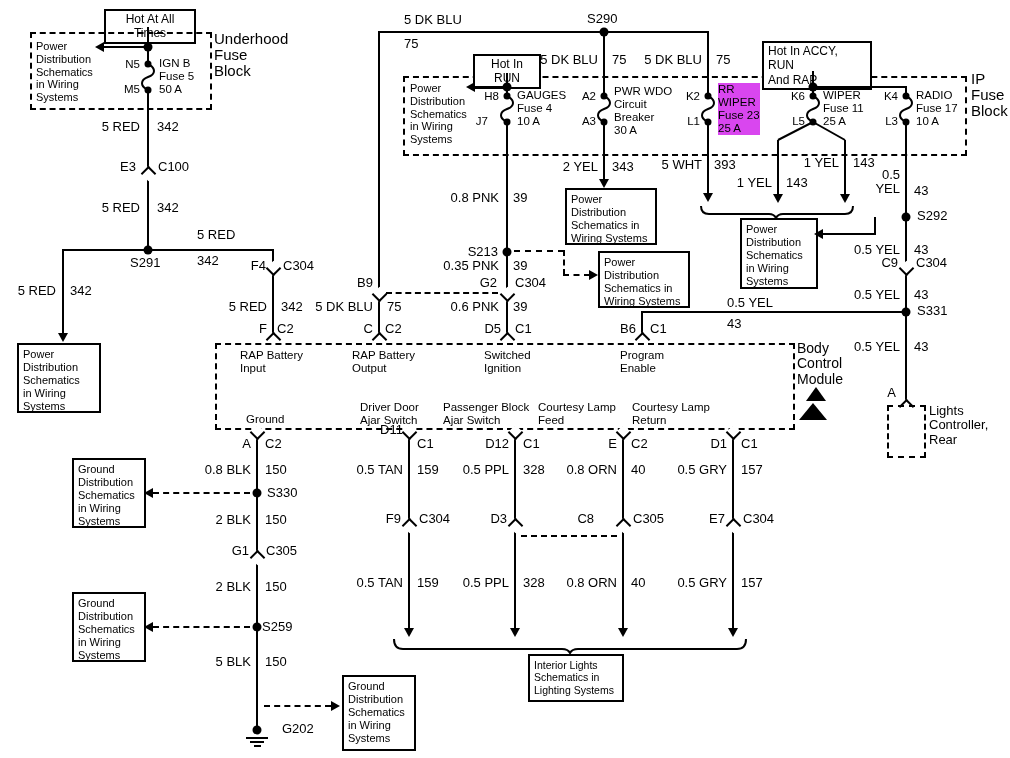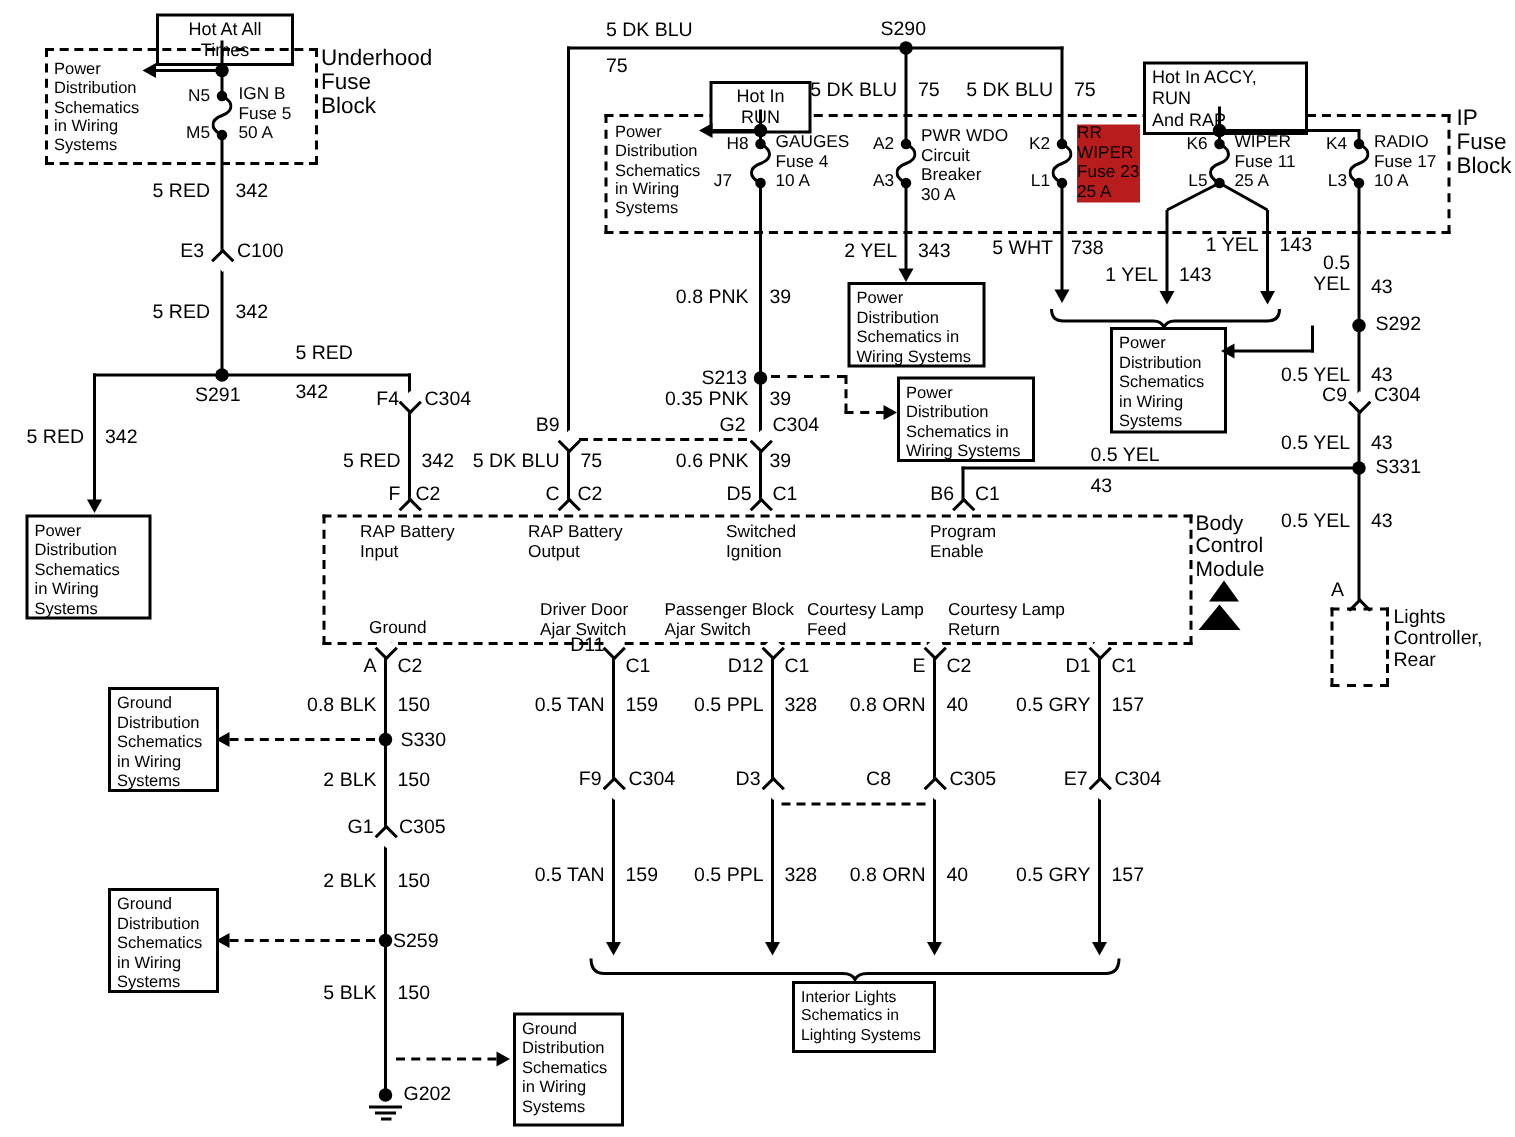--- a/index.html
+++ b/index.html
@@ -155,21 +155,21 @@
   <div class="v" style="left:707px;top:31px;height:65px"></div>
   <div class="lbl ra" style="left:640px;top:53px;width:62px">5 DK BLU</div>
   <div class="lbl" style="left:716px;top:53px">75</div>
   <svg width="14" height="26" style="left:701px;top:96px">
       <path d="M7,0 C15,4 15,10 7,13 C-1,16 -1,22 7,26" fill="none" stroke="#000" stroke-width="2"></path>
     </svg>
   <div class="dot pdot" style="left:708px;top:96px"></div>
   <div class="dot pdot" style="left:708px;top:122px"></div>
   <div class="lbl sm ra" style="left:676px;top:90px;width:24px">K2</div>
   <div class="lbl sm ra" style="left:676px;top:115px;width:24px">L1</div>
-  <div class="pin" style="left:718px;top:83px;background:#b91c1c">RR
+  <div class="pin" style="left:718px;top:83px;background:#d946ef">RR
 WIPER
 Fuse 23
 25 A</div>
 
   <div class="srcbox" style="left:762px;top:41px;width:98px">Hot In ACCY, RUN
 And RAP</div>
   <div class="v" style="left:812px;top:71px;height:25px"></div>
   <div class="dot" style="left:813px;top:87px"></div>
   <div class="h" style="left:812px;top:86px;width:94px"></div>
   <div class="v" style="left:905px;top:86px;height:10px"></div>
@@ -224,21 +224,21 @@
   <div class="lbl ra" style="left:554px;top:160px;width:44px">2 YEL</div>
   <div class="lbl" style="left:612px;top:160px">343</div>
   <div class="sbox" style="left:565px;top:188px;width:80px;height:47px">Power
 Distribution
 Schematics in
 Wiring Systems</div>
 
   <div class="v" style="left:707px;top:122px;height:72px"></div>
   <div class="ad" style="left:703px;top:193px"></div>
   <div class="lbl ra" style="left:656px;top:158px;width:46px">5 WHT</div>
-  <div class="lbl" style="left:714px;top:158px">738</div>
+  <div class="lbl" style="left:714px;top:158px">393</div>
 
   <svg width="74" height="21" style="left:774px;top:121px">
       <path d="M39,1 L4,19 M39,1 L71,19" stroke="#000" stroke-width="2" fill="none"></path>
     </svg>
   <div class="v" style="left:777px;top:140px;height:55px"></div>
   <div class="ad" style="left:773px;top:194px"></div>
   <div class="v" style="left:844px;top:140px;height:55px"></div>
   <div class="ad" style="left:840px;top:194px"></div>
   <div class="lbl ra" style="left:797px;top:156px;width:42px">1 YEL</div>
   <div class="lbl" style="left:853px;top:156px">143</div>
@@ -348,21 +348,21 @@
   <div class="lbl" style="left:262px;top:620px">S259</div>
   <div class="dh" style="left:153px;top:626px;width:97px"></div>
   <div class="al" style="left:144px;top:622px"></div>
   <div class="lbl ra" style="left:205px;top:655px;width:46px">5 BLK</div>
   <div class="lbl" style="left:265px;top:655px">150</div>
 
   <div class="dot" style="left:257px;top:730px"></div>
   <div class="h" style="left:246px;top:737px;width:22px"></div>
   <div class="h" style="left:250px;top:741px;width:14px"></div>
   <div class="h" style="left:254px;top:745px;width:7px"></div>
-  <div class="lbl" style="left:269px;top:722px">G202</div>
+  <div class="lbl" style="left:282px;top:722px">G202</div>
   <div class="dh" style="left:264px;top:705px;width:67px"></div>
   <div class="ar" style="left:331px;top:701px"></div>
   <div class="sbox" style="left:342px;top:675px;width:62px;height:66px">Ground
 Distribution
 Schematics
 in Wiring
 Systems</div>
 
   <div class="v" style="left:408px;top:426px;height:204px"></div>
   <div class="chd" style="left:404px;top:427px"></div>

